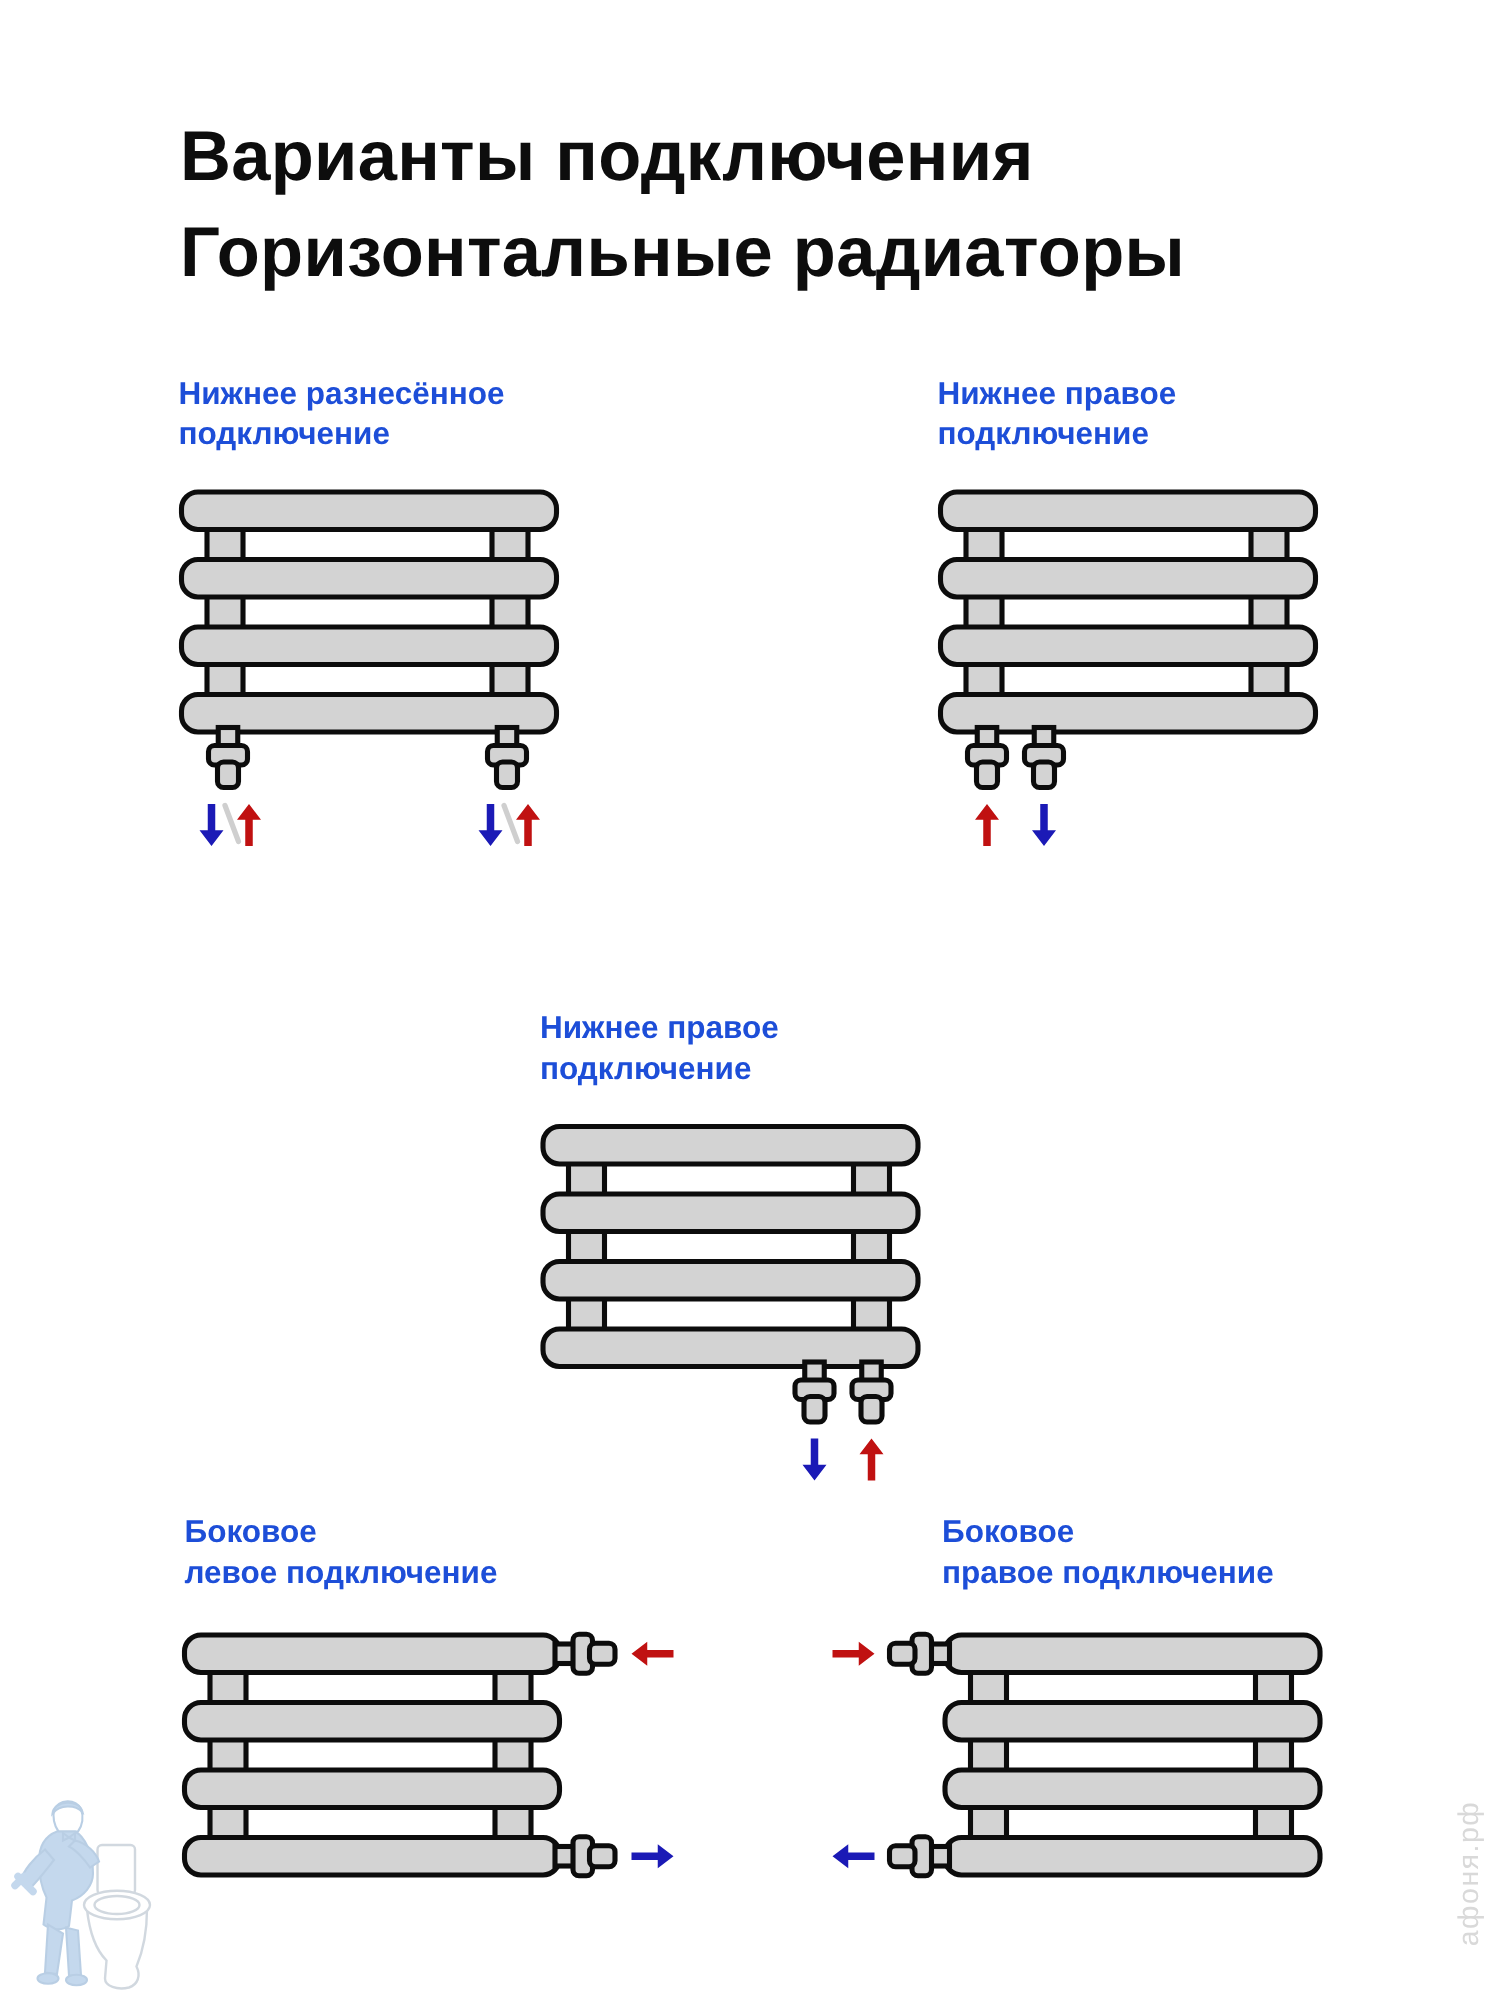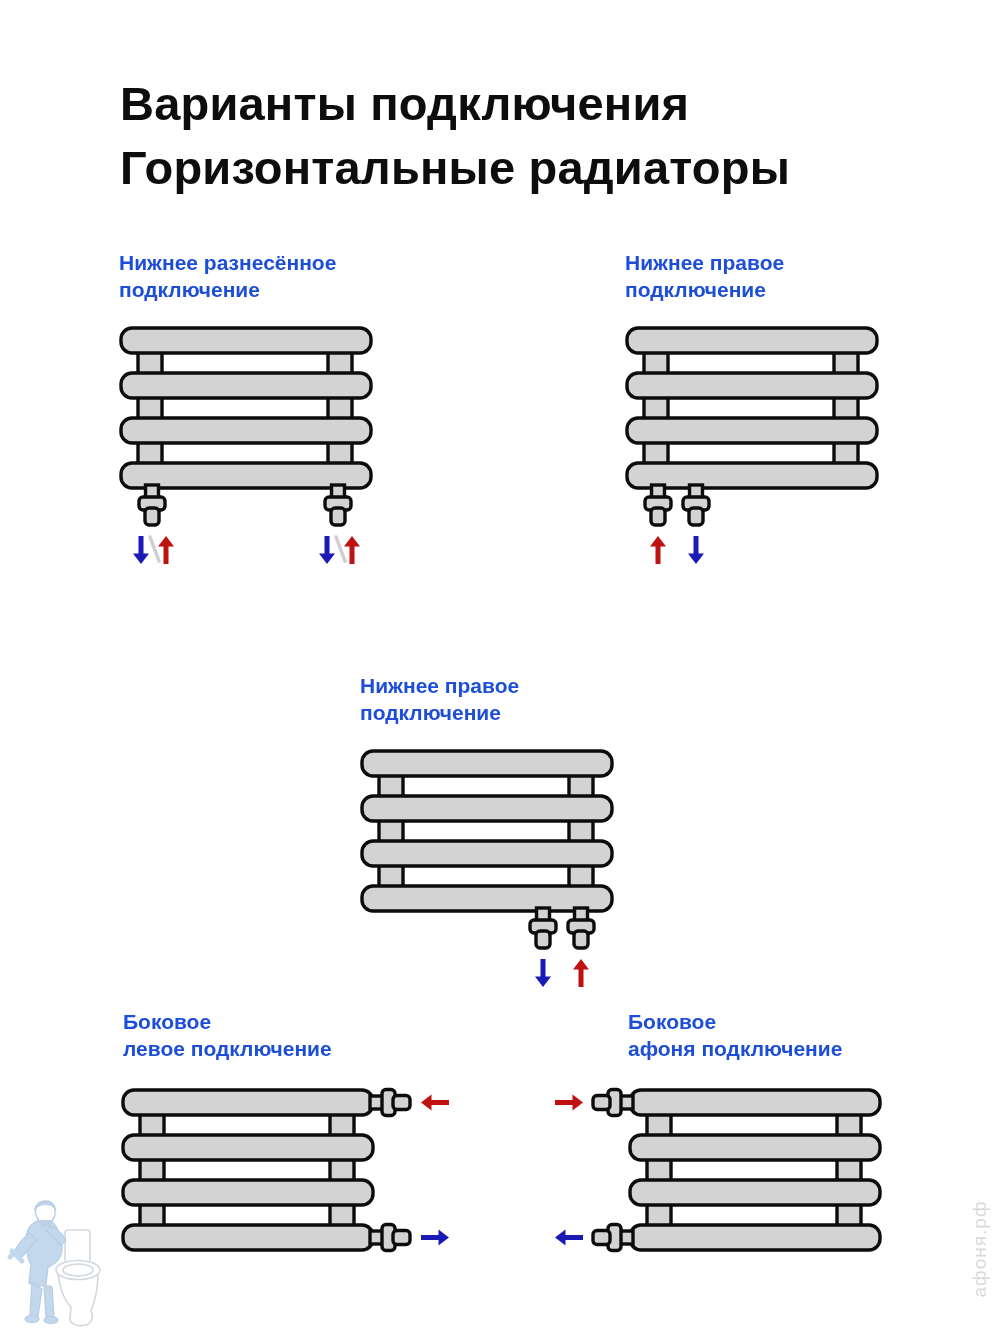--- a/index.html
+++ b/index.html
@@ -155,21 +155,21 @@
     <use href="#valve-h" transform="translate(254,17.5)"></use>
     <use href="#valve-h" transform="translate(254,152.5)"></use>
     <use href="#arrow" transform="translate(316,17.5) rotate(-90)" fill="#c01111"></use>
     <use href="#arrow" transform="translate(316,152.5) rotate(90)" fill="#1b1ab6"></use>
   </svg>
 </section>
 
 <section class="diagram" style="left:528px; top:1008px; width:380px; height:260px">
   <div class="dlabel" style="left:100px">
     <span>Боковое</span><br>
-    <span>афоня подключение</span>
+    <span>правое подключение</span>
   </div>
   <svg class="figure" style="left:10px; top:77px" width="345" height="175" viewBox="0 0 345 175">
     <use href="#rad-body" transform="translate(90,3)"></use>
     <use href="#valve-h" transform="translate(92,17.5) scale(-1,1)"></use>
     <use href="#valve-h" transform="translate(92,152.5) scale(-1,1)"></use>
     <use href="#arrow" transform="translate(31,17.5) rotate(90)" fill="#c01111"></use>
     <use href="#arrow" transform="translate(31,152.5) rotate(-90)" fill="#1b1ab6"></use>
   </svg>
 </section>
 

